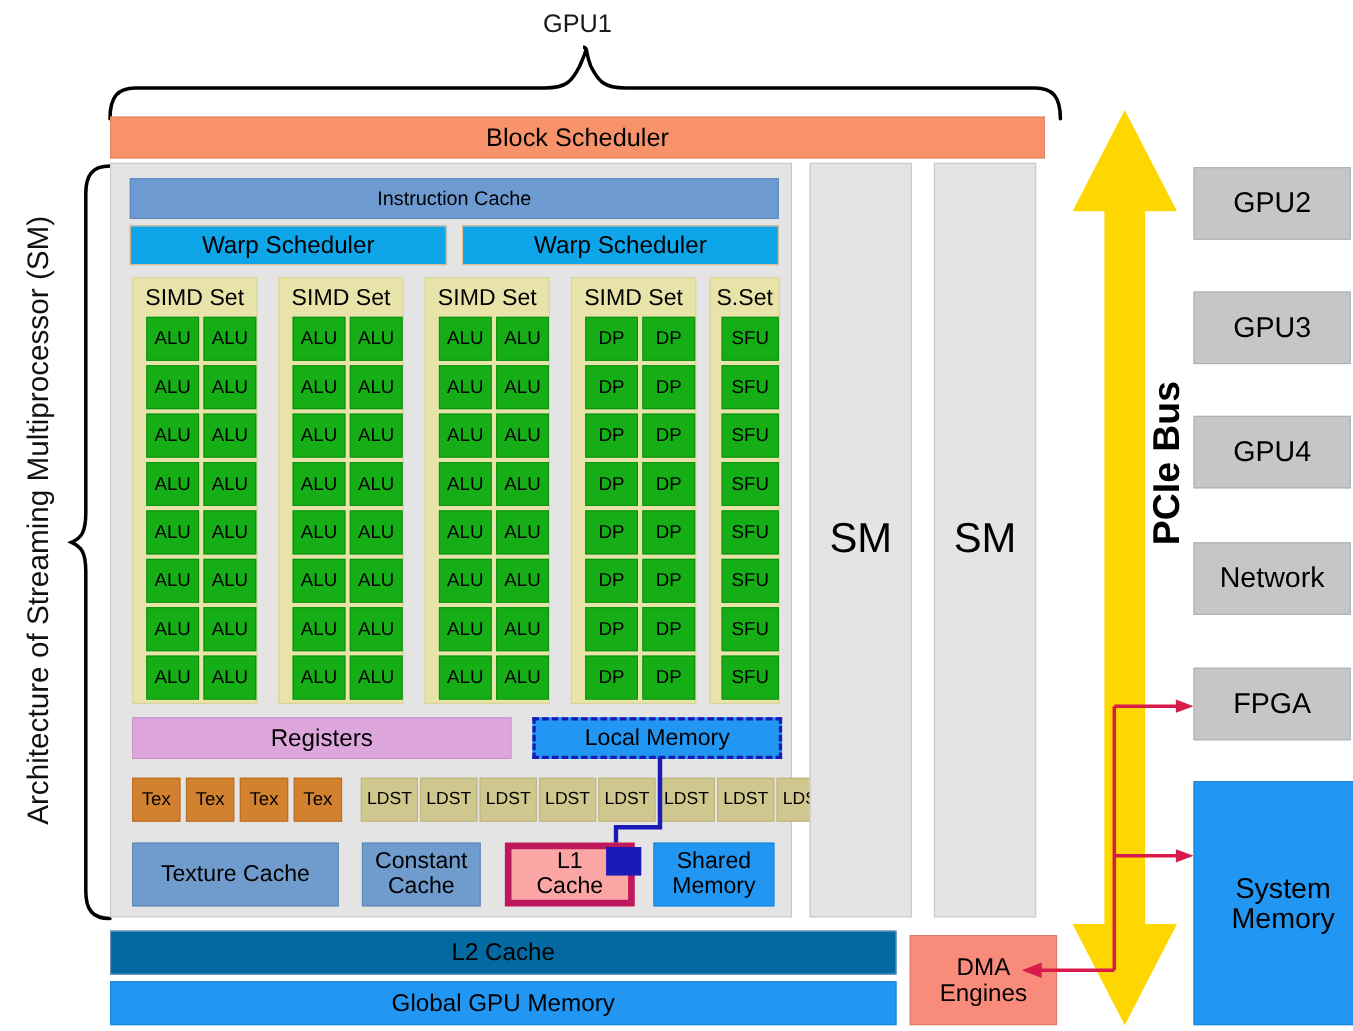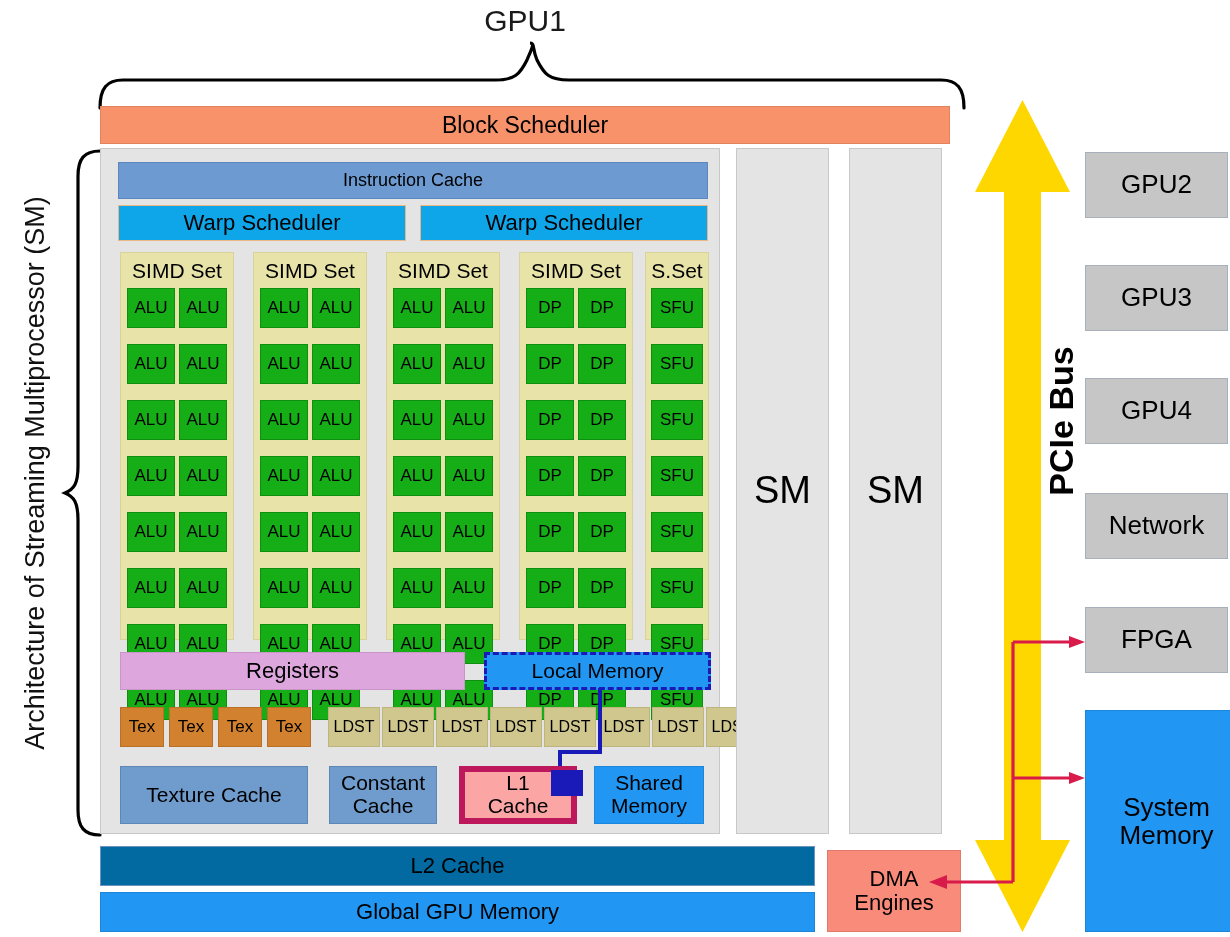--- a/index.html
+++ b/index.html
@@ -17,21 +17,21 @@
   }
   .abs{position:absolute;box-sizing:border-box;}
   .ctr{
     display:flex;align-items:center;justify-content:center;
     text-align:center;line-height:1.05;
   }
 
   
   #gpu1-title{
     left:375px;top:2px;width:300px;height:38px;
-    font-size:30px;color:#1a1a1a;
+    font-size:23px;color:#1a1a1a;
   }
   #sm-side-label{
     left:-330px;top:455px;width:730px;height:36px;
     font-size:27px;color:#111;
     transform:rotate(-90deg);
     transform-origin:center center;
     white-space:nowrap;
   }
 
   
@@ -64,22 +64,22 @@
   .simd-set{
     top:252px;height:388px;
     background:#e8e3a9;border:1px solid #d8d39c;
     padding-top:4px;
   }
   .simd-title{
     font-size:21px;text-align:center;height:28px;line-height:28px;
     color:#000;
   }
   .unit-grid{
-    display:flex;flex-wrap:wrap;justify-content:center;
-    gap:16px 4px;padding:3px 0 0 0;
+    display:flex;flex-wrap:wrap;justify-content:flex-end;
+    gap:4px 4px;padding:3px 0 0 0;
   }
   .unit{
     background:#16ae16;border:1px solid #0f8f0f;
     font-size:17px;color:#000;
     display:flex;align-items:center;justify-content:center;
     height:38px;
   }
   .unit.dual{width:46px;}
   .unit.single{width:50px;}
 

